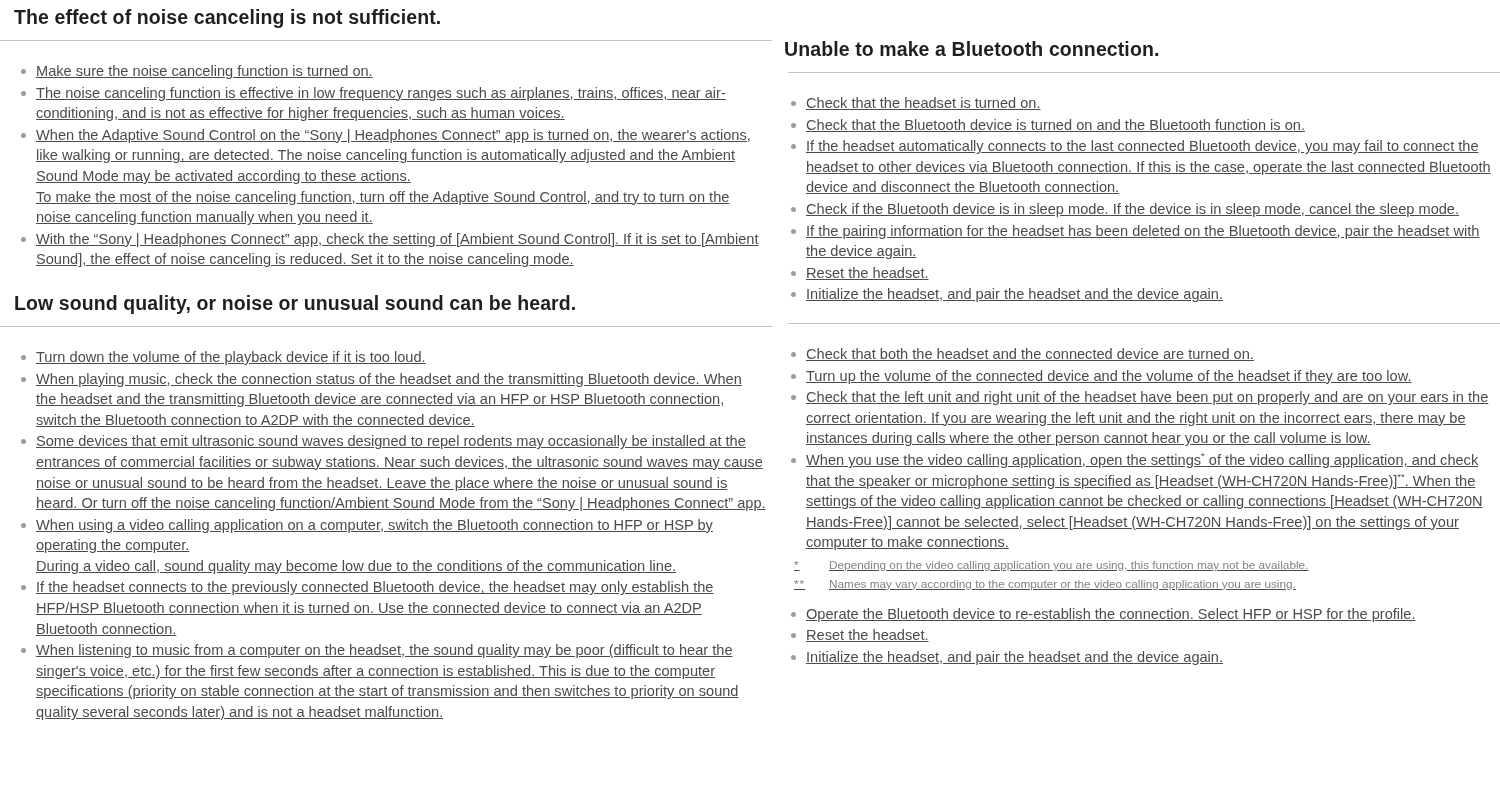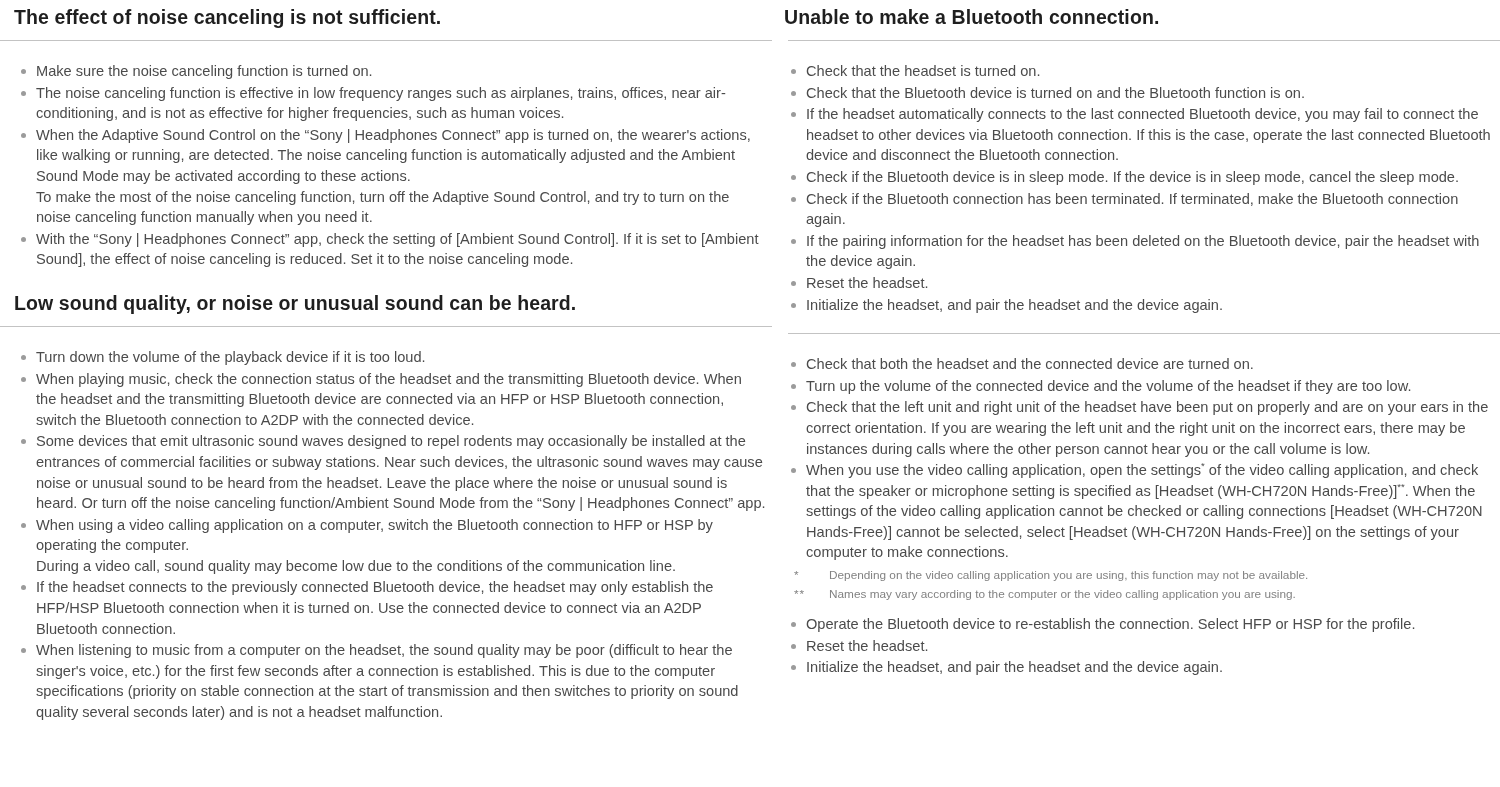--- a/index.html
+++ b/index.html
@@ -1,31 +1,31 @@
 <!DOCTYPE html>
 <html><head>
 <meta charset="utf-8">
 <style>
   html,body{margin:0;padding:0;background:#ffffff;}
   body{font-family:"Liberation Sans","DejaVu Sans",sans-serif;}
   .page{position:relative;width:1500px;height:734px;box-sizing:border-box;
         padding:2px 0 0 14px;display:flex;overflow:hidden;background:#fff;}
   .col{box-sizing:border-box;}
   .col-left{width:752px;margin-right:18px;}
-  .col-right{width:708px;}
+  .col-right{width:708px;margin-top:32px;}
   section{margin:0;}
   section.second{margin-top:18px;}
   h1.section-title{font-size:19.5px;line-height:30px;font-weight:bold;
         color:#1f1f1f;margin:0;letter-spacing:0.1px;}
   hr.rule{border:none;border-top:1px solid #c3c3c3;height:0;margin:8px 0 0;}
   .col-left hr.rule{margin-left:-14px;width:772px;}
   .col-right hr.rule{margin-left:4px;width:712px;}
   ul.bullets{list-style:none;margin:20px 0 0;padding:0;font-size:14.6px;
         line-height:20.6px;color:#4b4b4b;}
-  ul.bullets li{position:relative;padding-left:22px;margin:0 0 1px;}
+  ul.bullets li{position:relative;padding-left:22px;margin:0 0 1px;text-decoration:underline;}
   .dot{position:absolute;left:7px;top:8px;width:5px;height:5px;border-radius:50%;
         background:#9b9b9b;}
   .para{margin:0;}
   .para sup{font-size:9.5px;line-height:0;color:#4b4b4b;}
   .call-icon{display:inline-block;width:14px;height:5px;background:#2f2f2f;
         border-radius:2.5px;margin:0 3px;vertical-align:2px;}
   .footnotes{margin:3px 0 10px -12px;font-size:11.8px;line-height:19px;color:#828282;}
   .fn-row{display:flex;}
   .fn-marker{flex:0 0 35px;width:35px;letter-spacing:1px;}
   .fn-text{flex:1;}
@@ -106,24 +106,20 @@
           <li>
             <span class="dot"></span>
             <div class="para">If the headset automatically connects to the last connected Bluetooth device, you may fail to connect the headset to other devices via Bluetooth connection. If this is the case, operate the last connected Bluetooth device and disconnect the Bluetooth connection.</div>
           </li>
           <li>
             <span class="dot"></span>
             <div class="para">Check if the Bluetooth device is in sleep mode. If the device is in sleep mode, cancel the sleep mode.</div>
           </li>
           <li>
             <span class="dot"></span>
-            <div class="para">Check if the Bluetooth connection has been terminated. If terminated, make the Bluetooth connection again.</div>
-          </li>
-          <li>
-            <span class="dot"></span>
             <div class="para">If the pairing information for the headset has been deleted on the Bluetooth device, pair the headset with the device again.</div>
           </li>
           <li>
             <span class="dot"></span>
             <div class="para">Reset the headset.</div>
           </li>
           <li>
             <span class="dot"></span>
             <div class="para">Initialize the headset, and pair the headset and the device again.</div>
           </li>

